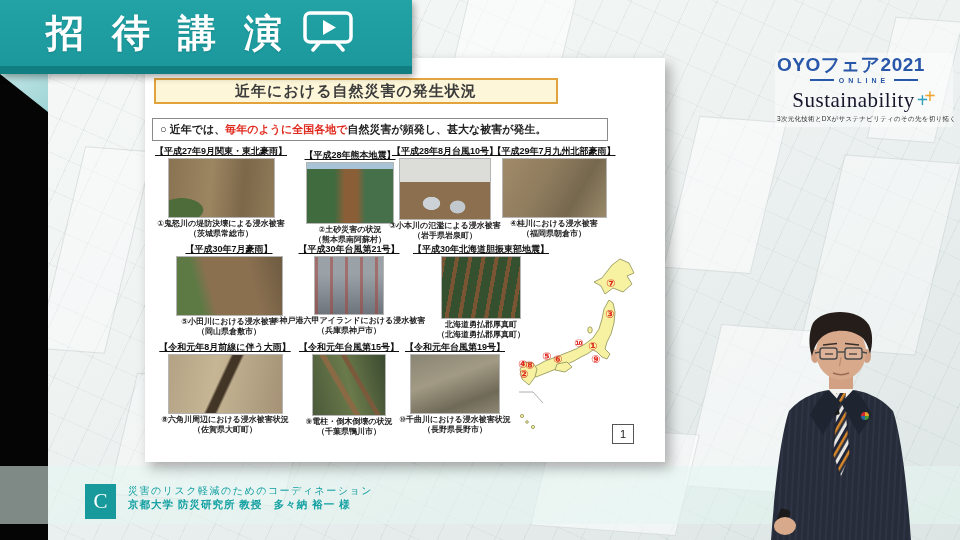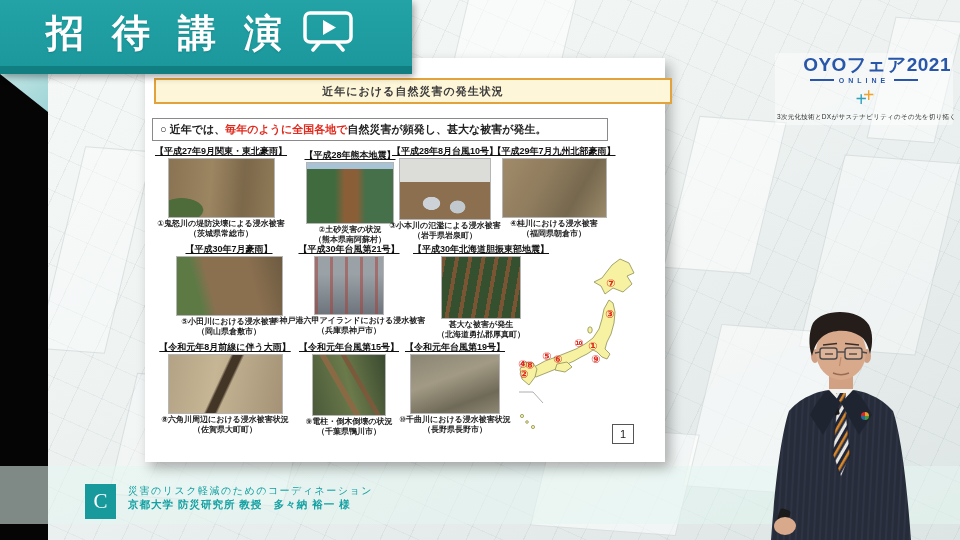--- a/index.html
+++ b/index.html
@@ -28,21 +28,21 @@
 
   
   .banner { position:absolute; left:0; top:0; width:412px; height:74px; z-index:30; box-shadow:2px 3px 7px rgba(0,0,0,0.35); }
   .banner-main { position:absolute; inset:0 0 8px 0; background:linear-gradient(180deg,#23a3a6,#1b989c); display:flex; align-items:center; padding-left:46px; }
   .banner-edge { position:absolute; left:0; bottom:0; width:100%; height:8px; background:#117e82; }
   .banner-title { color:#fff; font-size:38px; font-weight:bold; letter-spacing:28px; white-space:nowrap; line-height:1; text-shadow:0 1px 2px rgba(0,0,0,0.15);text-align:center; }
   .banner-icon { margin-left:-8px; flex:0 0 auto; }
 
   
   .slide { position:absolute; left:145px; top:58px; width:520px; height:404px; background:#fff; z-index:20; box-shadow:5px 6px 12px rgba(0,0,0,0.3); }
-  .slide-title { position:absolute; left:9px; top:20px; width:518px; height:26px; background:#fdf6d8; border:2px solid #e2a23c; color:#3c3c3c; font-size:11px; font-weight:bold; letter-spacing:1px; display:flex; align-items:center; justify-content:center; }
+  .slide-title { position:absolute; left:9px; top:20px; width:404px; height:26px; background:#fdf6d8; border:2px solid #e2a23c; color:#3c3c3c; font-size:15px; font-weight:bold; letter-spacing:1px; display:flex; align-items:center; justify-content:center; }
   .statement { position:absolute; left:7px; top:60px; width:456px; border:1px solid #8a8a8a; background:#fff; padding:3px 7px; font-size:11px; font-weight:bold; color:#222; white-space:nowrap; }
   .statement .hl { color:#e02a1e; }
 
   .fig { position:absolute; text-align:center; }
   .fig .hdr { display:flex; justify-content:center; font-size:9px; font-weight:bold; color:#111; white-space:nowrap; line-height:1.15;text-decoration:underline; }
   .fig .ph { margin:2px auto 1px; border:1px solid #b5b5b5; }
   .fig .cap, .fig .loc { display:flex; justify-content:center; font-size:8px; font-weight:bold; color:#222; white-space:nowrap; line-height:1.2; }
   .fig-1{left:6px;top:88px;width:140px}   .fig-1 .ph{width:107px;height:60px}
   .fig-2{left:150px;top:92px;width:110px} .fig-2 .ph{width:88px;height:62px}
   .fig-3{left:242px;top:88px;width:116px} .fig-3 .ph{width:92px;height:62px}
@@ -69,21 +69,21 @@
 
   
   .map { position:absolute; left:372px; top:188px; width:150px; height:212px; }
   .map-num { position:absolute; font-size:11px; font-weight:bold; color:#e0281e; transform:translate(-50%,-50%); line-height:1; }
   .mn-1{left:94px;top:37px}.mn-2{left:93px;top:68px}.mn-3{left:62px;top:97px}.mn-4{left:76px;top:100px}
   .mn-5{left:79px;top:113px}.mn-6{left:30px;top:110px}.mn-7{left:41px;top:113px}.mn-8{left:6px;top:118px}
   .mn-9{left:13px;top:119px}.mn-10{left:7px;top:128px}
   .page-box { position:absolute; left:467px; top:366px; width:22px; height:20px; border:1px solid #555; background:#fff; font-size:11px; color:#222; display:flex; align-items:center; justify-content:center; }
 
   
-  .event-logo { position:absolute; left:775px; top:53px; width:178px; z-index:25; text-align:right; background:rgba(255,255,255,0.45); border-radius:3px; padding:2px 2px 3px; }
+  .event-logo { position:absolute; left:775px; top:53px; width:178px; z-index:25; text-align:left; background:rgba(255,255,255,0.45); border-radius:3px; padding:2px 2px 3px; }
   .oyo-title { color:#2856a8; font-size:19px; font-weight:bold; letter-spacing:0.5px; line-height:1.1; }
   .online-row { display:flex; align-items:center; justify-content:center; gap:5px; color:#2856a8; margin-top:1px; }
   .online-row .ln { width:24px; height:2px; background:#2856a8; }
   .online-label { font-size:7px; font-weight:bold; letter-spacing:4px; }
   .sust-row { display:flex; align-items:baseline; justify-content:center; margin-top:4px; font-family:"Liberation Serif","DejaVu Serif",serif; color:#16162c; }
   .sust-word { font-size:21px; letter-spacing:0.5px; }
   .sust-plus1 { font-size:20px; font-weight:bold; color:#2f9fbe; margin-left:2px; }
   .sust-plus2 { font-size:20px; font-weight:bold; color:#efa32c; margin-left:-4px; position:relative; top:-4px; }
   .tagline { font-size:6.5px; color:#2a2a2a; margin-top:2px; white-space:nowrap; letter-spacing:0.3px; }
 
@@ -152,21 +152,21 @@
   </div>
   <div class="fig fig-6">
     <div class="hdr">【平成30年台風第21号】</div>
     <div class="ph p-6"></div>
     <div class="cap">⑥神戸港六甲アイランドにおける浸水被害</div>
     <div class="loc">（兵庫県神戸市）</div>
   </div>
   <div class="fig fig-7">
     <div class="hdr">【平成30年北海道胆振東部地震】</div>
     <div class="ph p-7"></div>
-    <div class="cap">甚大な被害が発生</div>
+    <div class="cap">北海道勇払郡厚真町</div>
     <div class="loc">（北海道勇払郡厚真町）</div>
   </div>
   <div class="fig fig-8">
     <div class="hdr">【令和元年8月前線に伴う大雨】</div>
     <div class="ph p-8"></div>
     <div class="cap">⑧六角川周辺における浸水被害状況</div>
     <div class="loc">（佐賀県大町町）</div>
   </div>
   <div class="fig fig-9">
     <div class="hdr">【令和元年台風第15号】</div>
@@ -226,20 +226,21 @@
 </div>
 
 <div class="event-logo">
   <div class="oyo-title">OYOフェア2021</div>
   <div class="online-row">
     <span class="ln"></span>
     <span class="online-label">ONLINE</span>
     <span class="ln"></span>
   </div>
   <div class="sust-row">
+    <span class="sust-word">Sustainability</span>
     <span class="sust-plus1">+</span>
     <span class="sust-plus2">+</span>
   </div>
   <div class="tagline">3次元化技術とDXがサステナビリティのその先を切り拓く</div>
 </div>
 
 <div class="footer-band"></div>
 <div class="footer">
   <div class="c-badge">C</div>
   <div class="footer-text">

